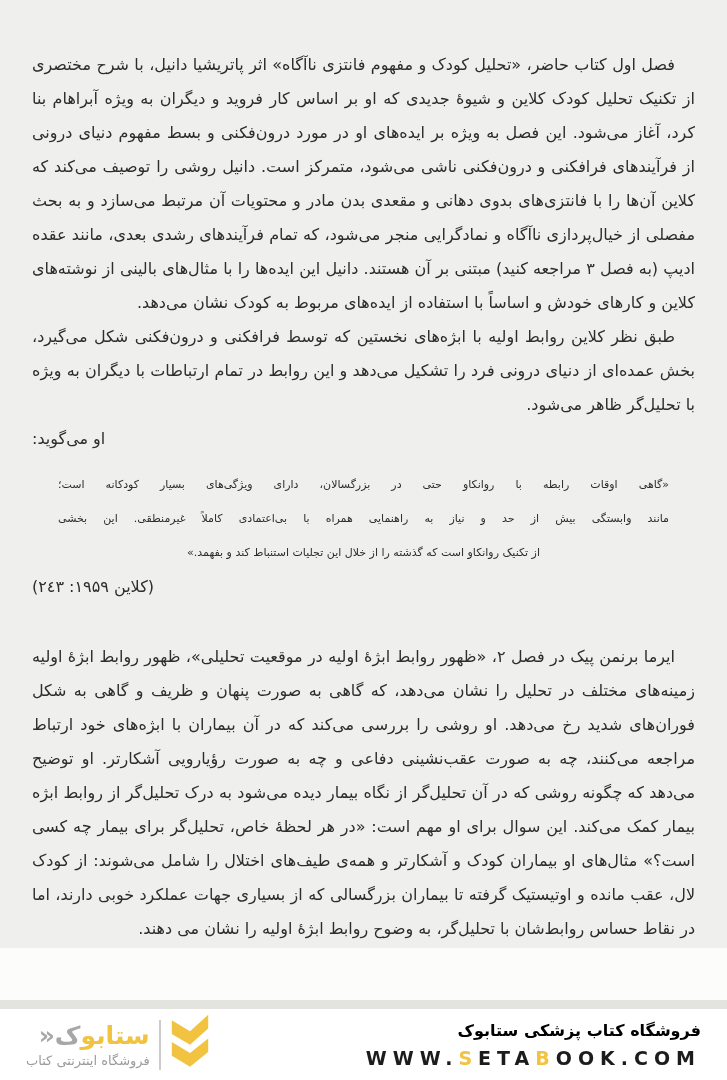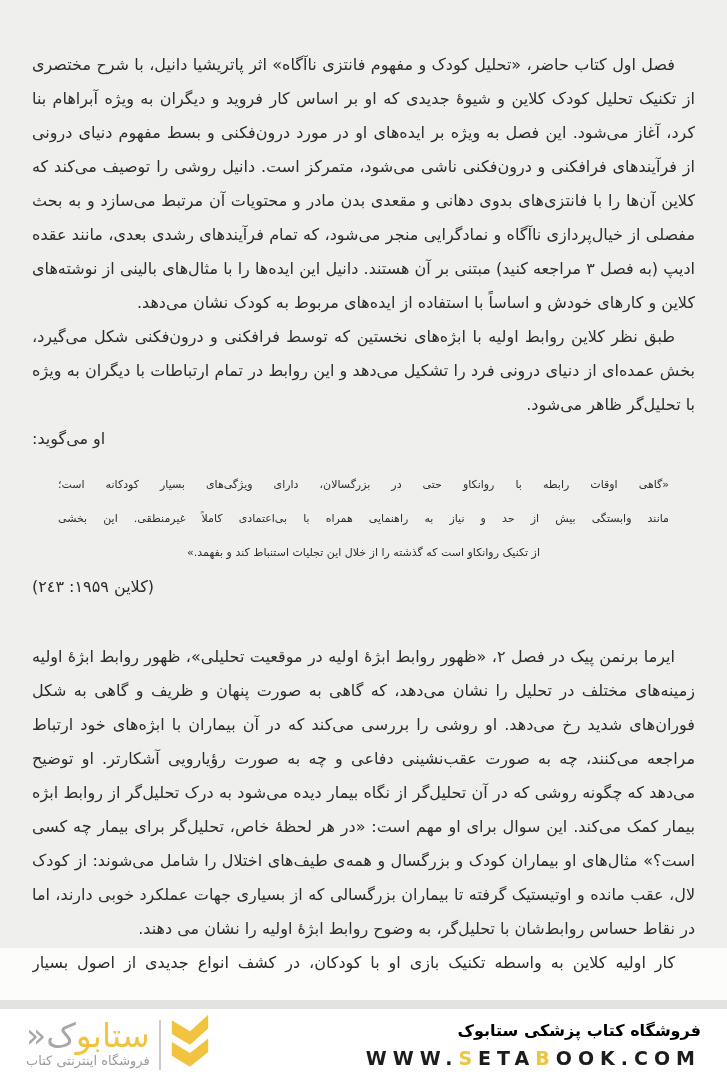--- a/index.html
+++ b/index.html
@@ -34,21 +34,21 @@
     box-sizing:border-box;
     background:#ffffff;
     border-top:9px solid #e3e3e0;
     display:flex;align-items:center;justify-content:space-between;
     direction:ltr;
     padding:0 26px;
     z-index:2;
   }
   .logo{display:flex;align-items:center;gap:9px;}
   .logo-text{text-align:right;}
-  .wordmark{direction:rtl;font-weight:normal;font-size:33px;line-height:28px;letter-spacing:0.5px;}
+  .wordmark{direction:rtl;font-weight:bold;font-size:25px;line-height:28px;letter-spacing:0.5px;}
   .wm-main{color:#f1c340;}
   .wm-tail{color:#a7a7a7;}
   .wm-guillemet{color:#a7a7a7;}
   .tagline{color:#9b9b9b;font-size:13px;margin-top:3px;}
   .logo-divider{width:2px;height:50px;background:#cccccc;}
   .site{text-align:right;}
   .store-title{direction:rtl;font-weight:bold;font-size:16px;color:#000000;}
   .url{direction:ltr;font-weight:bold;font-size:19px;letter-spacing:6px;color:#1c1c1c;margin-top:7px;white-space:nowrap;}
   .url .accent{color:#f1c340;}
 </style>
@@ -87,28 +87,25 @@
 
     <div class="citation">(کلاین ۱۹۵۹: ۲٤۳)</div>
 
     <div class="p3">
       <div class="line j indent">ایرما برنمن پیک در فصل ۲، «ظهور روابط ابژهٔ اولیه در موقعیت تحلیلی»، ظهور روابط ابژهٔ اولیه در</div>
       <div class="line j">زمینه‌های مختلف در تحلیل را نشان می‌دهد، که گاهی به صورت پنهان و ظریف و گاهی به شکل</div>
       <div class="line j">فوران‌های شدید رخ می‌دهد. او روشی را بررسی می‌کند که در آن بیماران با ابژه‌های خود ارتباط</div>
       <div class="line j">مراجعه می‌کنند، چه به صورت عقب‌نشینی دفاعی و چه به صورت رؤیارویی آشکارتر. او توضیح</div>
       <div class="line j">می‌دهد که چگونه روشی که در آن تحلیل‌گر از نگاه بیمار دیده می‌شود به درک تحلیل‌گر از روابط ابژه</div>
       <div class="line j">بیمار کمک می‌کند. این سوال برای او مهم است: «در هر لحظهٔ خاص، تحلیل‌گر برای بیمار چه کسی</div>
-      <div class="line j">است؟» مثال‌های او بیماران کودک و بزرگسال و همه‌ی طیف‌های اختلال را شامل می‌شوند: از کودک</div>
+      <div class="line j">است؟» مثال‌های او بیماران کودک و آشکارتر و همه‌ی طیف‌های اختلال را شامل می‌شوند: از کودک</div>
       <div class="line j">لال، عقب مانده و اوتیستیک گرفته تا بیماران بزرگسالی که از بسیاری جهات عملکرد خوبی دارند، اما</div>
       <div class="line last">در نقاط حساس روابط‌شان با تحلیل‌گر، به وضوح روابط ابژهٔ اولیه را نشان می دهند.</div>
     </div>
 
-    <div>
-      <div class="line j indent">کار اولیه کلاین به واسطه تکنیک بازی او با کودکان، در کشف انواع جدیدی از اصول بسیار</div>
-    </div>
 
   </div>
 
   <div class="footer">
 
     <div class="logo">
       <div class="logo-text">
         <div class="wordmark"><span class="wm-main">ستابو</span><span class="wm-tail">ک</span><span class="wm-guillemet">«</span></div>
         <div class="tagline">فروشگاه اینترنتی کتاب</div>
       </div>

